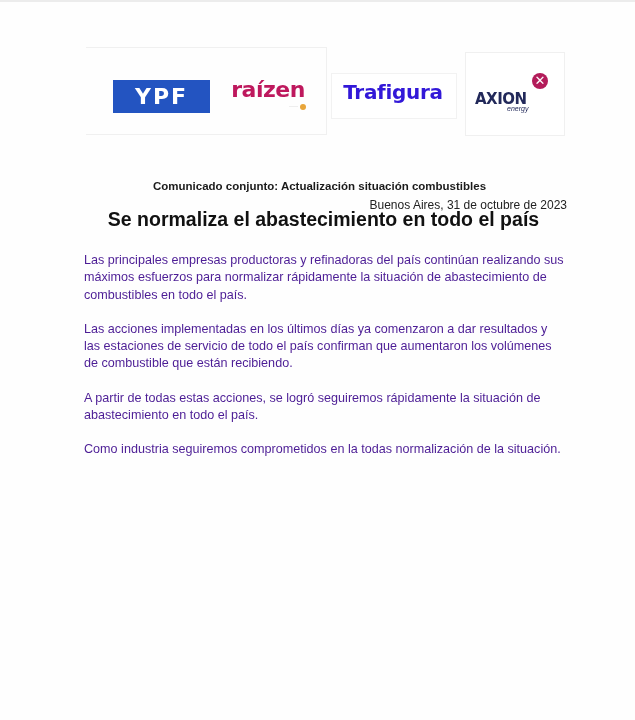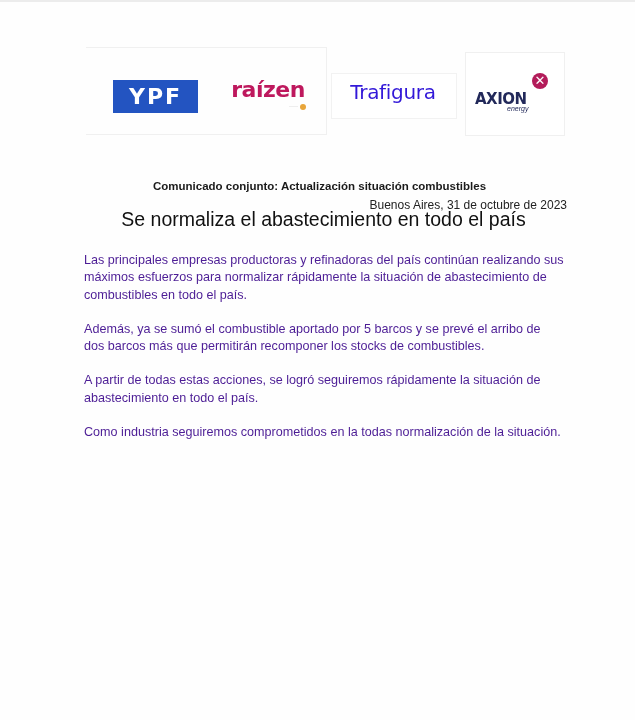--- a/index.html
+++ b/index.html
@@ -39,21 +39,21 @@
     .logo-axion-box {
       position: absolute;
       left: 465px; top: 52px;
       width: 98px; height: 82px;
       border: 1px solid #f0f0f0;
       background: #fff;
     }
     .ypf {
       position: absolute;
       left: 113px; top: 80px;
-      width: 85px; height: 33px;
+      width: 97px; height: 33px;
       background: #2354c1;
       color: #fff;
       font-family: "DejaVu Sans", sans-serif;
       font-weight: bold;
       font-size: 22px;
       letter-spacing: 2px;
       display: flex; align-items: center; justify-content: center;
     }
     .raizen {
       position: absolute;
@@ -83,21 +83,21 @@
       border-radius: 50%;
       background: #e8a53a;
     }
     .trafigura {
       position: absolute;
       left: 336px; top: 80px;
       width: 114px;
       text-align: center;
       color: #3218d8;
       font-family: "DejaVu Sans", sans-serif;
-      font-weight: normal;
+      font-weight: bold;
       font-size: 20px;
       letter-spacing: -0.3px;
     }
     .axion {
       position: absolute;
       left: 475px; top: 70px;
       width: 80px; height: 50px;
     }
     .axion-word {
       position: absolute;
@@ -144,21 +144,21 @@
       font-weight: bold;
       color: #1a1a1a;
       padding-left: 4px;
       box-sizing: border-box;
     }
     .headline {
       position: absolute;
       left: 0; width: 635px; top: 208px;
       text-align: center;
       font-size: 19.5px;
-      font-weight: normal;
+      font-weight: bold;
       color: #111;
       padding-left: 12px;
       box-sizing: border-box;
     }
     .body {
       position: absolute;
       left: 84px; top: 252px;
       width: 480px;
     }
     .body p {
@@ -198,16 +198,16 @@
   <span class="axion-x">✕</span>
   <span class="axion-energy">energy</span>
 </div>
 
 <div class="date">Buenos Aires, 31 de octubre de 2023</div>
 <div class="subtitle">Comunicado conjunto: Actualización situación combustibles</div>
 <div class="headline">Se normaliza el abastecimiento en todo el país</div>
 
 <div class="body">
   <p>Las principales empresas productoras y refinadoras del país continúan realizando sus máximos esfuerzos para normalizar rápidamente la situación de abastecimiento de combustibles en todo el país.</p>
-  <p>Además, ya se sumó el combustible aportado por 5 barcos y se prevé el arribo de dos barcos más que permitirán recomponer los stocks de combustibles.</p>
+  <p>Las acciones implementadas en los últimos días ya comenzaron a dar resultados y las estaciones de servicio de todo el país confirman que aumentaron los volúmenes de combustible que están recibiendo.</p>
   <p>A partir de todas estas acciones, se logró seguiremos rápidamente la situación de abastecimiento en todo el país.</p>
   <p>Como industria seguiremos comprometidos en la todas normalización de la situación.</p>
 </div>
 
 </body></html>

